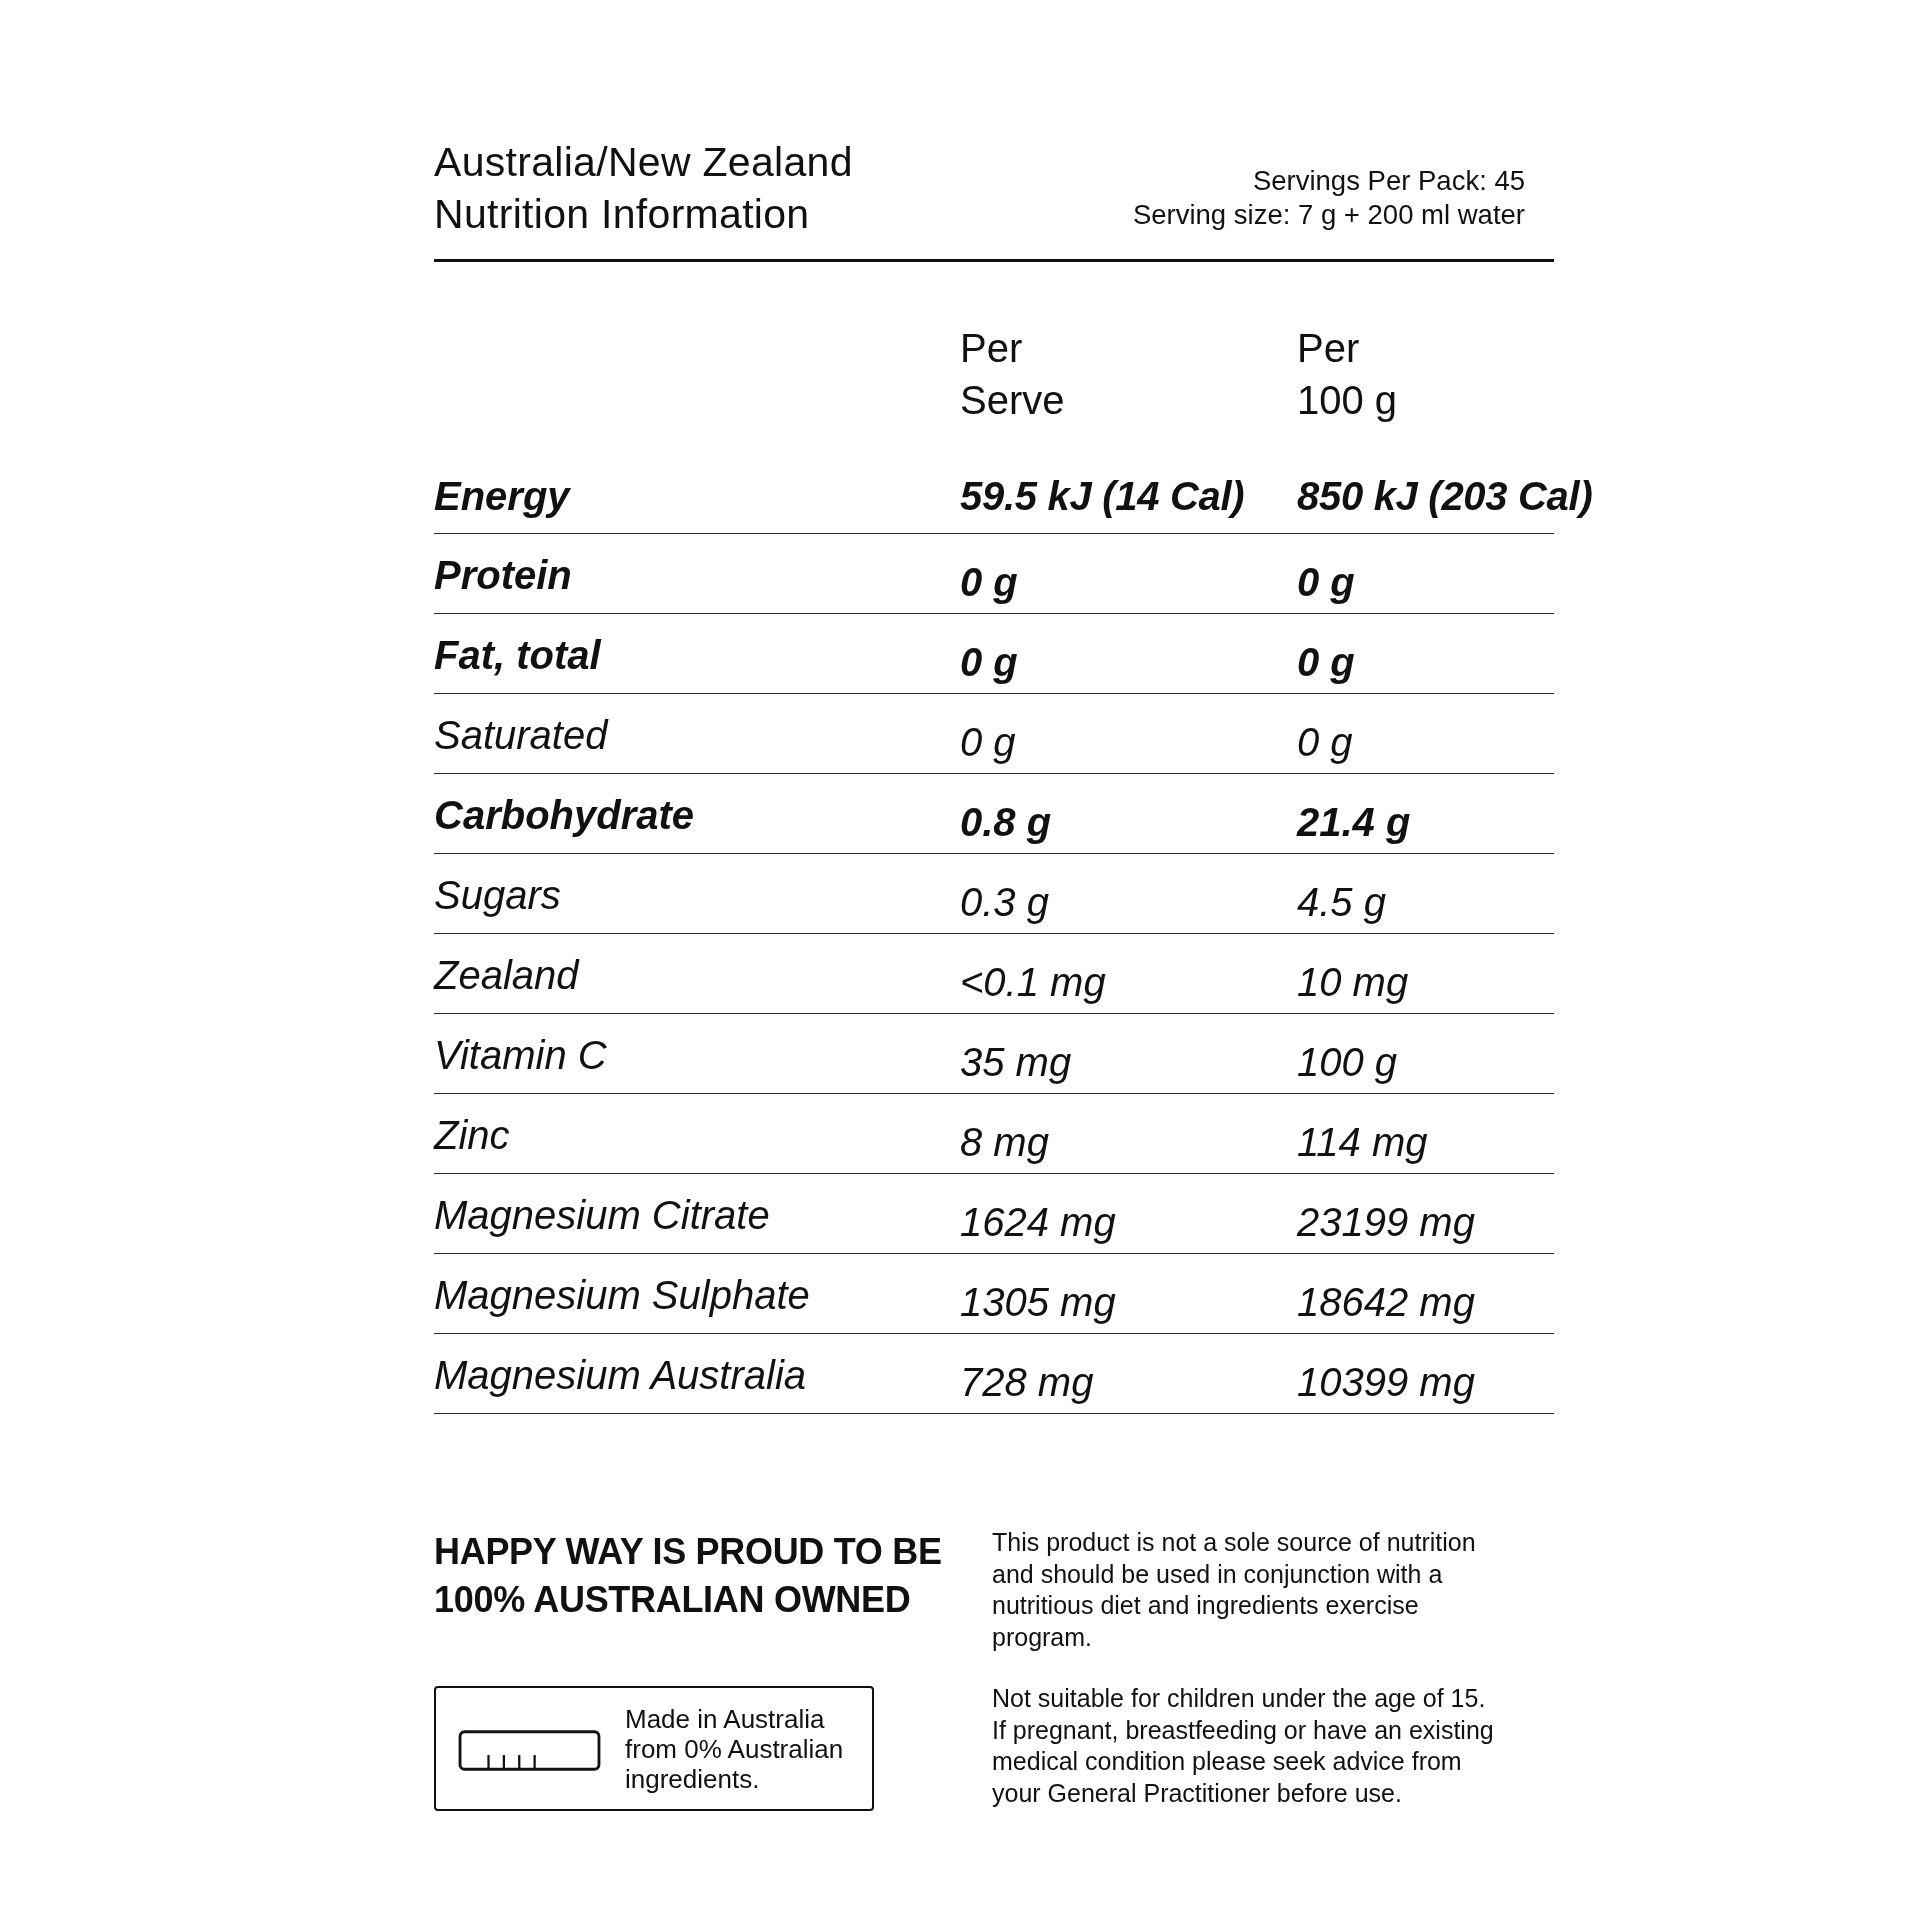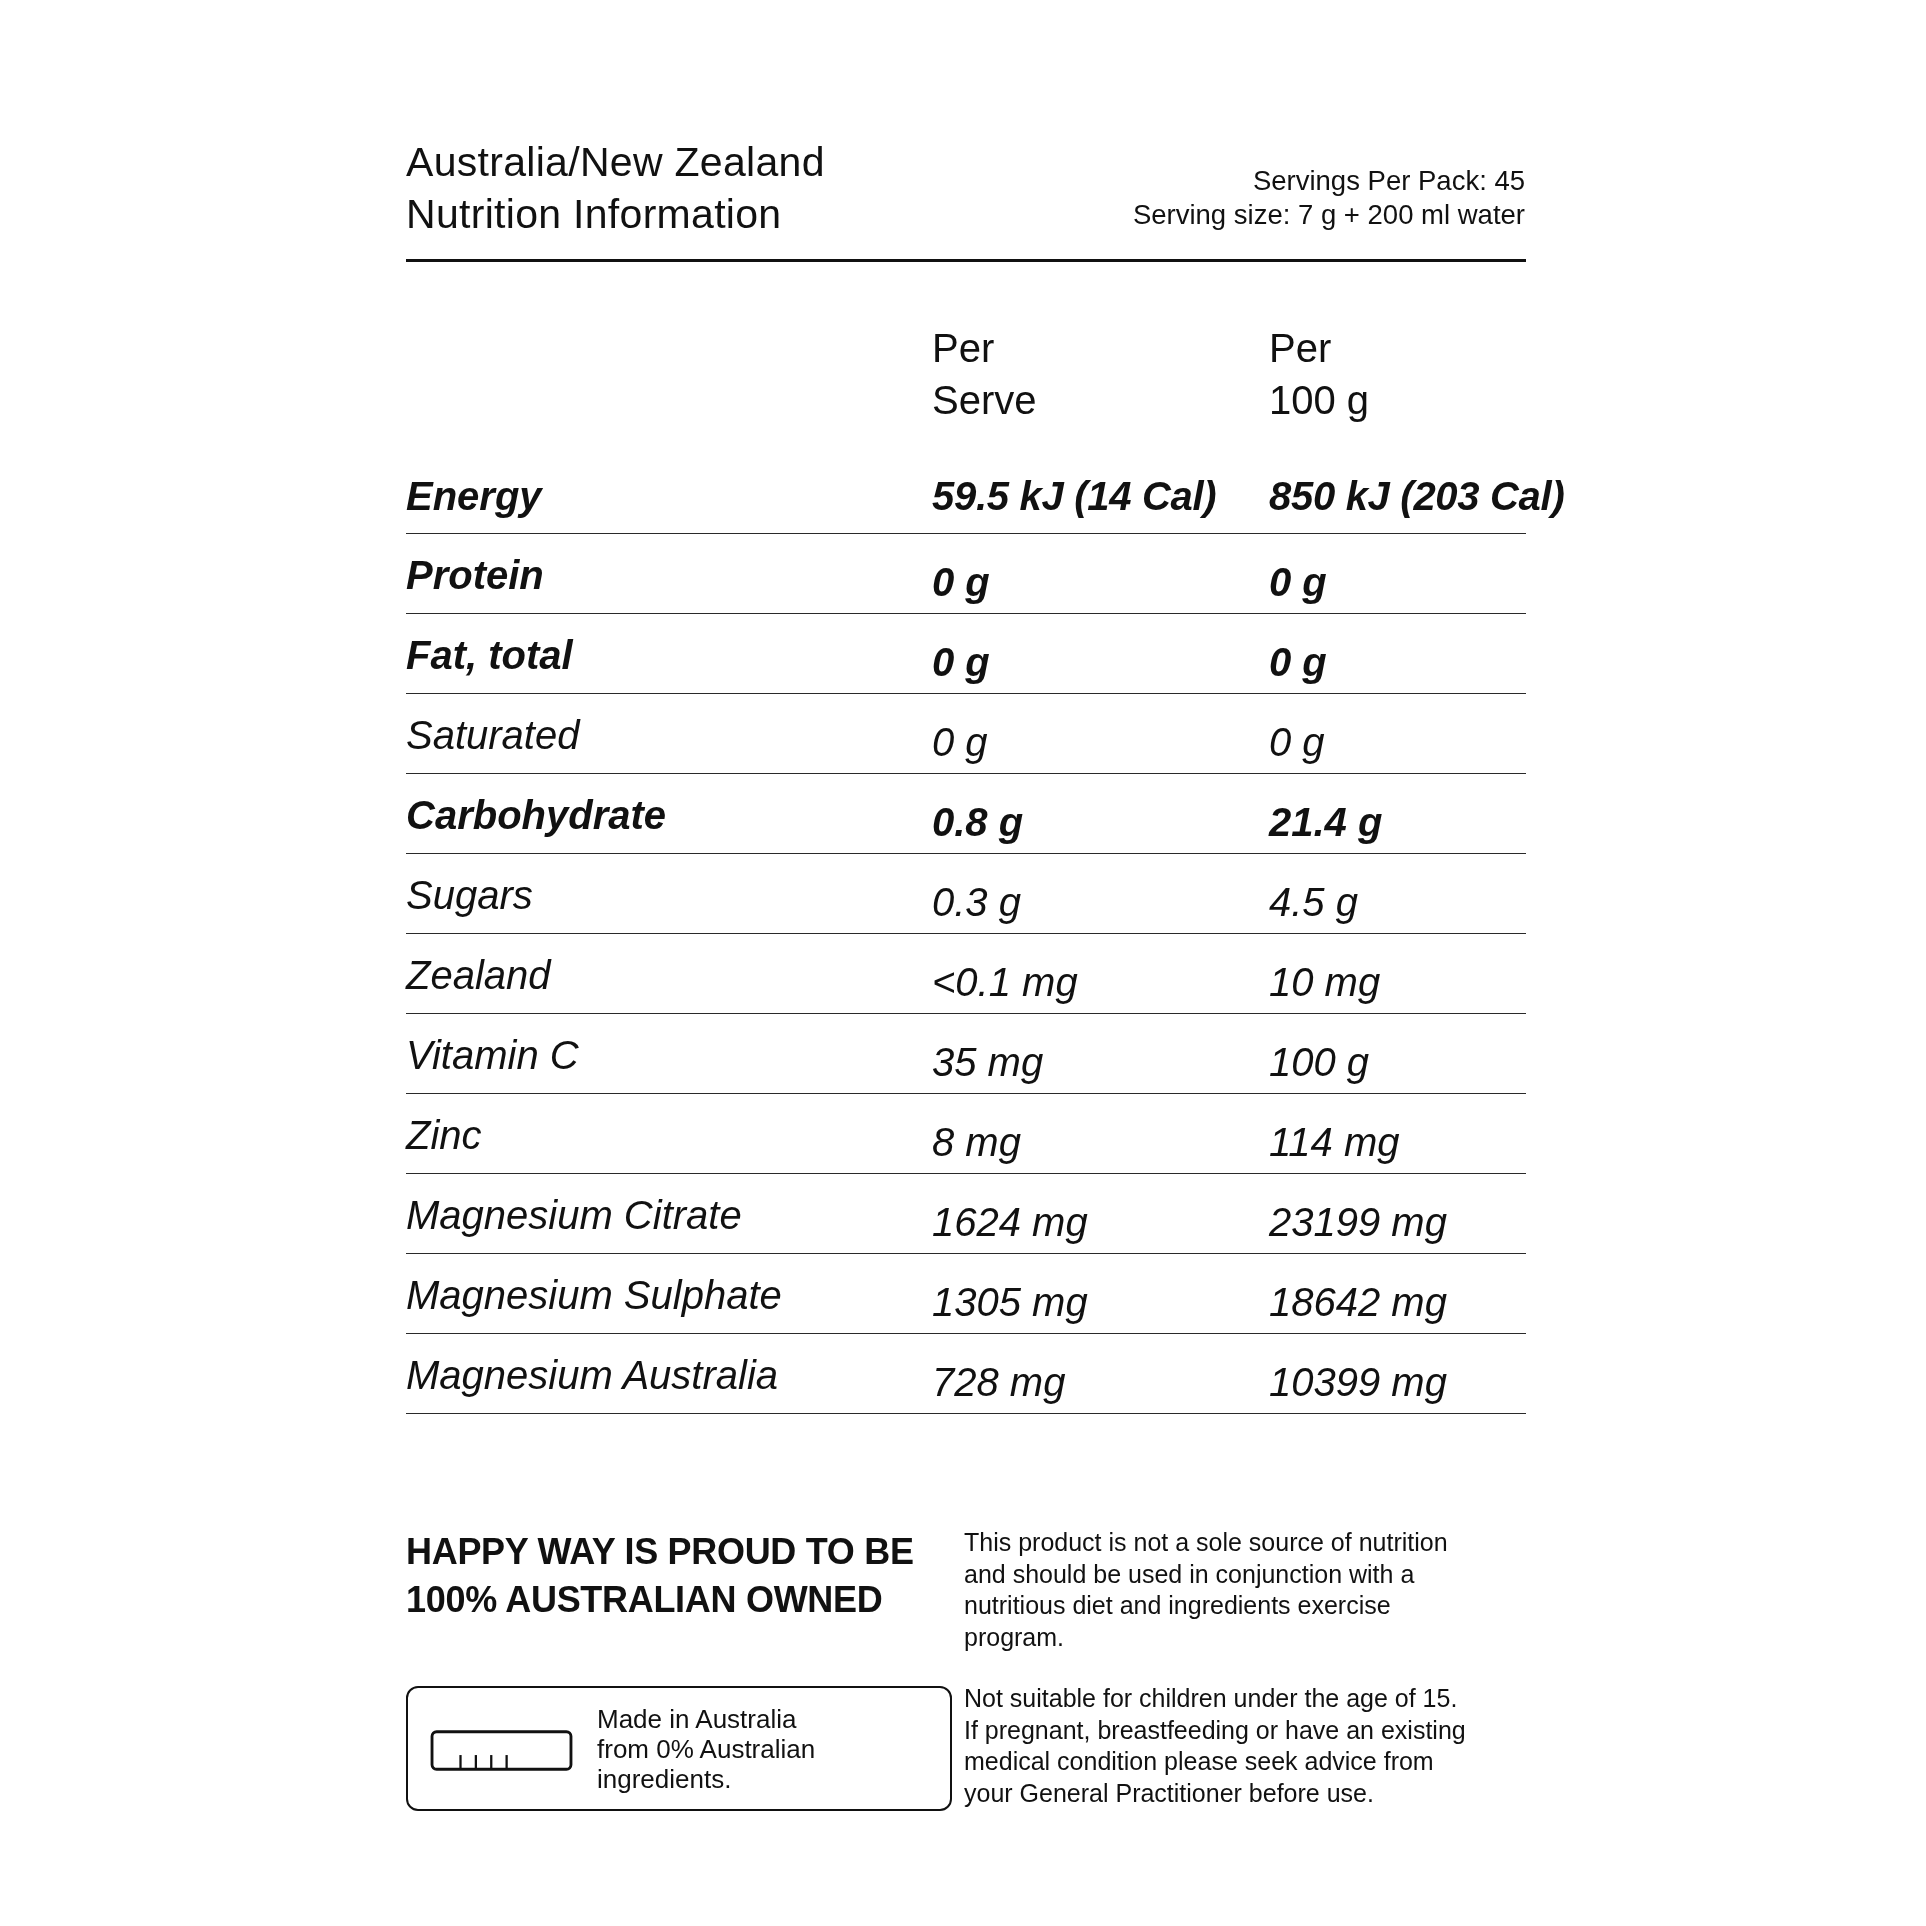--- a/index.html
+++ b/index.html
@@ -1,18 +1,18 @@
 <!DOCTYPE html>
 <html style="font-size:9.2px"><head>
 <meta charset="utf-8">
 <style>
   html, body { margin:0; padding:0; background:#ffffff; }
   body { width:1926px; height:1926px; position:relative; overflow:hidden;
          font-family:"Liberation Sans", "DejaVu Sans", sans-serif; color:#111111; }
-  .abs { position:absolute; }
+  .abs { position:absolute;margin-left:28px; }
   .title { left:406px; top:136px; font-size:41px; line-height:52px; font-weight:400; letter-spacing:0.3px; }
   .serving { right:401px; top:164px; font-size:27.5px; line-height:34px; text-align:right; }
   .top-rule { left:406px; top:259px; width:1120px; height:2.9px; background:#111; }
 
   .col-head { top:322px; font-size:40px; line-height:52px; }
   .col-head.c2 { left:932px; }
   .col-head.c3 { left:1269px; }
 
   .table { left:406px; top:452px; width:1120px;font-style:italic; }
   .row { position:relative; height:80px; border-bottom:1.7px solid #2a2a2a; box-sizing:border-box; }
@@ -20,21 +20,21 @@
   .cell { position:absolute; bottom:15px; font-size:40px; line-height:46px; white-space:nowrap; }
   .cell.name { left:0; }
   .cell.v1 { left:526px; top:auto; }
   .cell.v2 { left:863px; }
   .row .cell.v1, .row .cell.v2 { bottom:8px; }
   .row.bold .cell { font-weight:700; }
   .row.first .cell.name { bottom:13.7px; }
   .row.first .cell.v1, .row.first .cell.v2 { bottom:13.7px; letter-spacing:-0.3px; }
 
   .proud { left:406px; top:1528px; font-size:36px; line-height:48px; font-weight:700; letter-spacing:-0.3px; }
-  .made-box { left:406px; top:1686px; width:546px; height:125px; border:2.9px solid #111; border-radius:12px; box-sizing:border-box; }
+  .made-box { left:406px; top:1686px; width:440px; height:125px; border:2.9px solid #111; border-radius:4px; box-sizing:border-box; }
   .ruler-icon { position:absolute; left:22px; top:42px; width:143px; height:41px; }
   .made-text { position:absolute; left:189px; top:16px; font-size:26px; line-height:30px; }
   .disclaimer { left:964px; top:1527px; width:573px; font-size:25px; line-height:31.5px; }
   .disclaimer p { margin:0 0 30px 0; }
 </style>
 </head>
 <body>
 
 <div class="abs title">
   <div>Australia/New Zealand</div>

